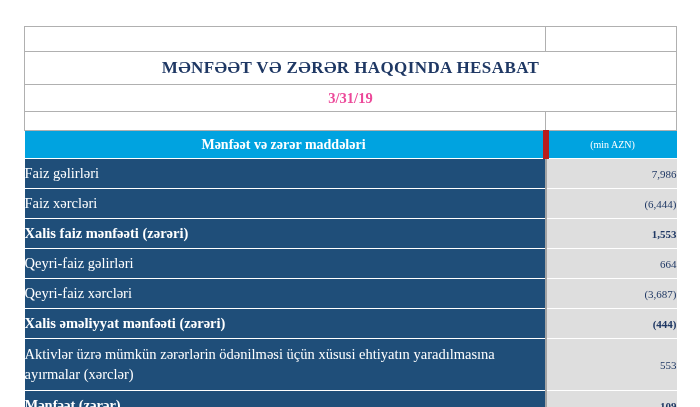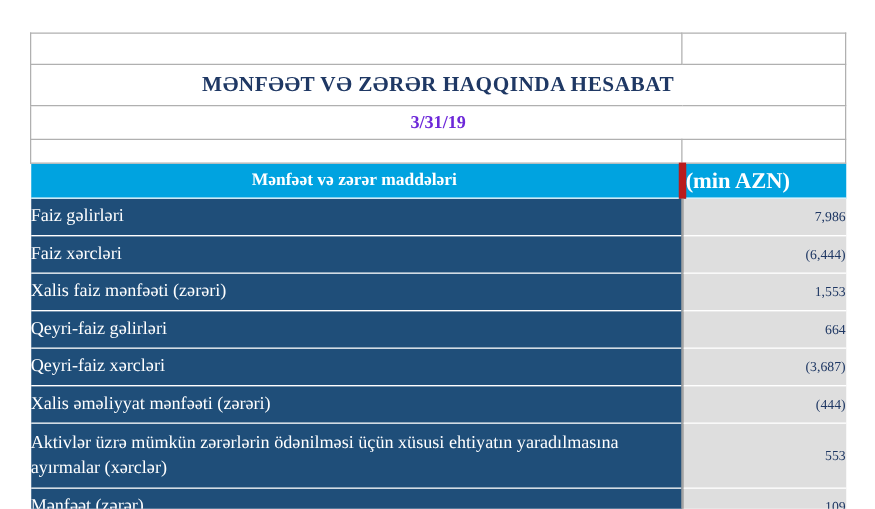--- a/index.html
+++ b/index.html
@@ -58,39 +58,39 @@
     color: #1F3864;
   }
 
   .doc-date {
     background: #ffffff;
     border: 1px solid #b0b0b0;
     height: 26px;
     text-align: center;
     font-weight: bold;
     font-size: 14.5px;
-    color: #6d28d9;
+    color: #ec4899;
   }
 
   
   .head-label {
     background: #00A3E0;
     height: 27px;
     text-align: center;
     font-weight: bold;
     font-size: 14px;
     color: #ffffff;
     border-right: 6px solid #b91c1c;
   }
   .head-value {
     background: #00A3E0;
     height: 27px;
-    text-align: left;
-    font-weight: bold;
-    font-size: 18px;
+    text-align: center;
+    font-weight: normal;
+    font-size: 10px;
     color: #ffffff;
   }
 
   
   .data-label {
     background: #1F4E79;
     color: #ffffff;
     font-size: 14.5px;
     height: 29px;
     padding: 0 0 0 8px;
@@ -103,21 +103,21 @@
     color: #1F3864;
     font-size: 11px;
     height: 29px;
     text-align: right;
     padding: 0 12px 0 0;
     border-top: 1.5px solid #ffffff;
   }
 
   tr.emphasis .data-label,
   tr.emphasis .data-value {
-    font-weight: normal;
+    font-weight: bold;
     margin-left: 44px;
   }
 
   tr.tall .data-label,
   tr.tall .data-value {
     height: 45px;
   }
   tr.tall .data-label {
     padding-top: 3px;
     padding-bottom: 3px;

